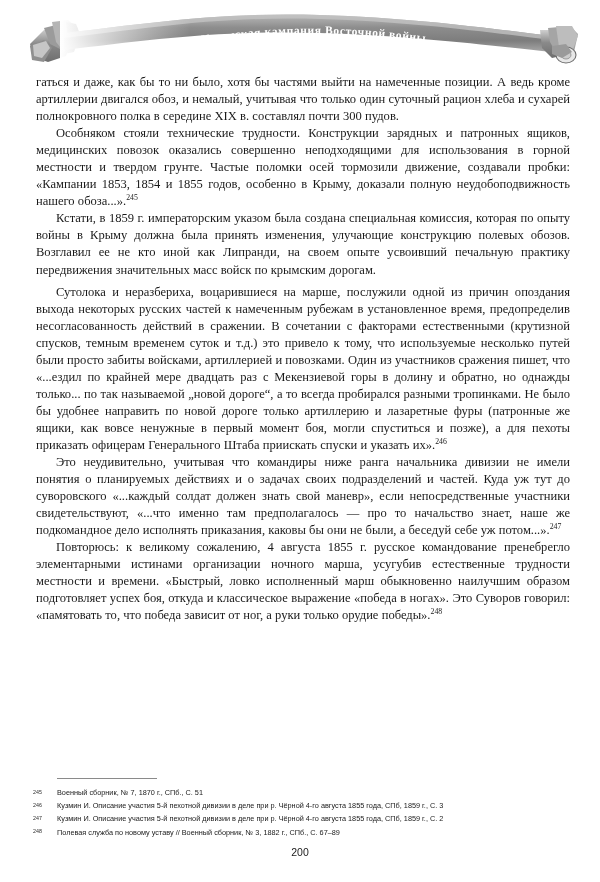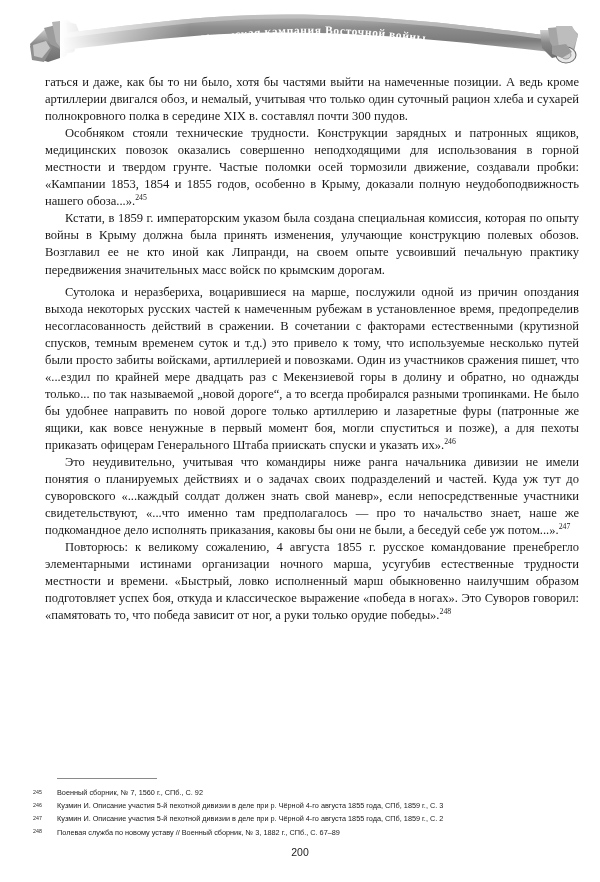--- a/index.html
+++ b/index.html
@@ -33,21 +33,21 @@
     font-family: "Liberation Serif", "DejaVu Serif", serif;
     font-size: 11.5px;
     font-weight: 700;
     letter-spacing: 0.6px;
     fill: #ffffff;
   }
 
   
   .page-body {
     position: absolute;
-    left: 45px;
+    left: 36px;
     top: 74px;
     width: 534px;
   }
   .body-par {
     margin: 0;
     text-align: justify;
     text-justify: inter-word;
     font-size: 12.55px;
     line-height: 17.05px;
     text-indent: 20px;
@@ -192,21 +192,21 @@
 
   <p class="body-par"><span>Повторюсь: к великому сожалению, 4 августа 1855 г. русское командование пренебрегло элементарными истинами организации ночного марша, усугубив естественные трудности местности и времени. «Быстрый, ловко исполненный марш обыкновенно наилучшим образом подготовляет успех боя, откуда и классическое выражение «победа в ногах». Это Суворов говорил: «памятовать то, что победа зависит от ног, а руки только орудие победы».</span><sup>248</sup></p>
 
 </div>
 
 <div class="footnotes">
   <hr class="footnote-rule">
 
   <div class="footnote-row">
     <span class="footnote-num">245</span>
-    <span class="footnote-text">Военный сборник, № 7, 1560 г., СПб., С. 92</span>
+    <span class="footnote-text">Военный сборник, № 7, 1870 г., СПб., С. 51</span>
   </div>
 
   <div class="footnote-row">
     <span class="footnote-num">246</span>
     <span class="footnote-text">Кузмин И. Описание участия 5-й пехотной дивизии в деле при р. Чёрной 4-го августа 1855 года, СПб, 1859 г., С. 3</span>
   </div>
 
   <div class="footnote-row">
     <span class="footnote-num">247</span>
     <span class="footnote-text">Кузмин И. Описание участия 5-й пехотной дивизии в деле при р. Чёрной 4-го августа 1855 года, СПб, 1859 г., С. 2</span>

